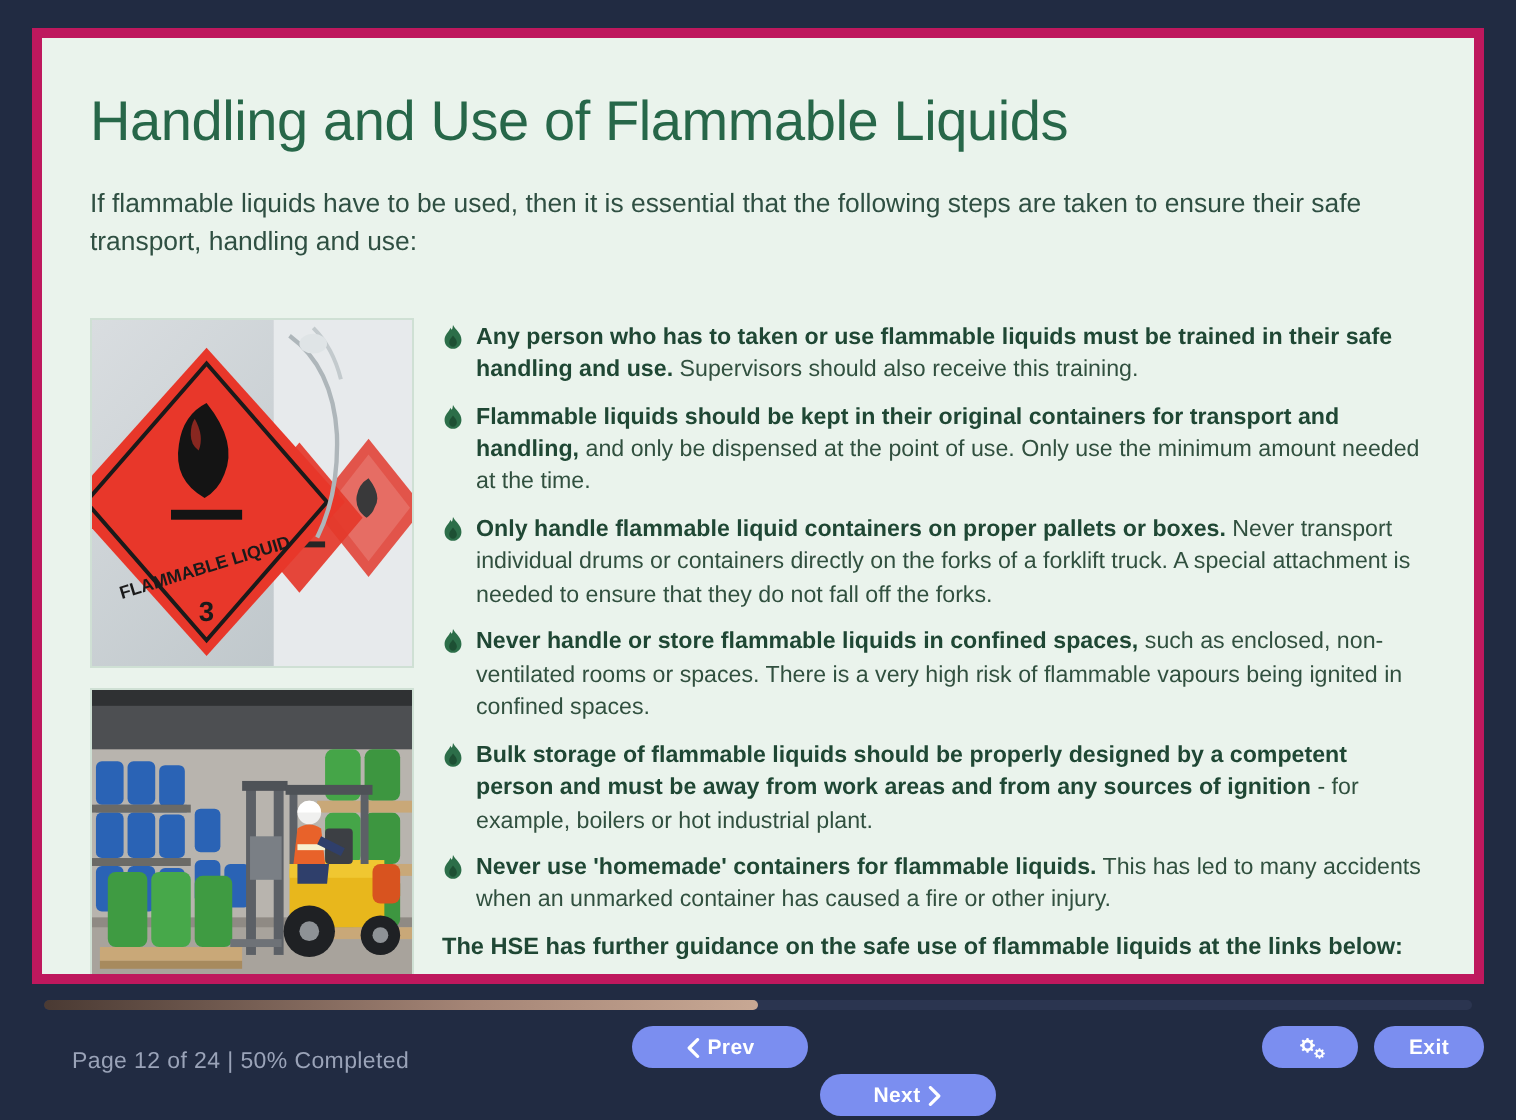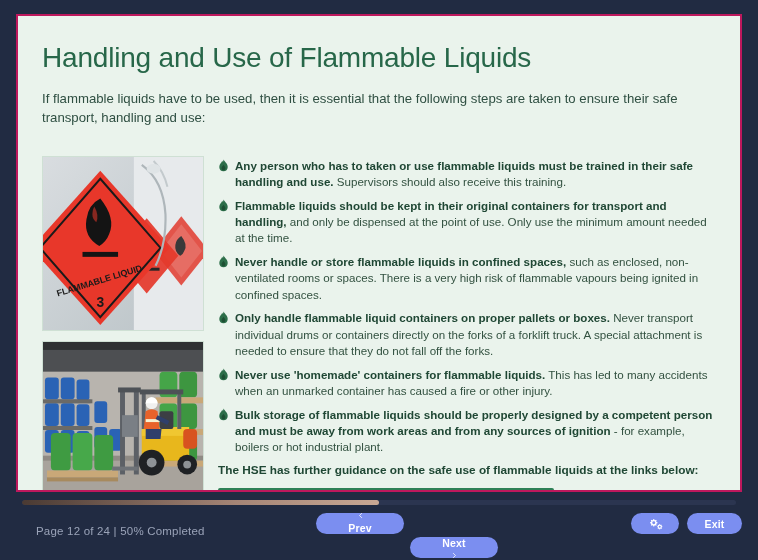--- a/index.html
+++ b/index.html
@@ -14,21 +14,21 @@
   }
 
   
   #card {
     position: absolute;
     left: 16px;
     top: 14px;
     width: 726px;
     height: 478px;
     background: #eaf3ec;
-    border: 2px solid #be185d;
+    border: 5px solid #be185d;
     padding: 26px 24px 10px 24px;
     overflow: hidden;
   }
 
   #page-title {
     font-size: 28px;
     font-weight: 400;
     color: #276749;
     letter-spacing: -0.2px;
     line-height: 1.15;
@@ -163,21 +163,20 @@
     color: #ffffff;
     font-size: 10.5px;
     font-weight: bold;
     font-family: "Liberation Sans", sans-serif;
     cursor: pointer;
     display: flex;
     align-items: center;
     justify-content: center;
     gap: 4px;
     letter-spacing: 0.2px;
-    flex-direction: column;
   }
 
   #prev-button { left: 316px; width: 88px; }
   #next-button { left: 410px; width: 88px; margin-top: 24px; }
   #settings-button { left: 631px; width: 48px; }
   #exit-button { left: 687px; width: 55px; }
 </style>
 </head>
 <body>
 
@@ -331,42 +330,42 @@
             <path d="M6 0.5 C7.6 3.4 10.6 5.1 10.6 8.6 C10.6 11.4 8.6 13.4 6 13.4 C3.4 13.4 1.4 11.4 1.4 8.6 C1.4 5.4 3.9 4.3 4.6 1.9 C5.2 3.2 5.6 3.9 6 0.5 Z" fill="#2c6e49"></path>
             <path d="M6 6.2 C6.9 7.6 8.1 8.4 8.1 10 C8.1 11.4 7.1 12.3 6 12.3 C4.9 12.3 3.9 11.4 3.9 10 C3.9 8.4 5.1 7.6 6 6.2 Z" fill="#1d4f33"></path>
           </svg>
           <span style="font-weight:bold;color:#1f4734">Flammable liquids should be kept in their original containers for transport and handling,</span><span> and only be dispensed at the point of use. Only use the minimum amount needed at the time.</span>
         </li>
         <li>
           <svg class="flame-bullet" viewBox="0 0 12 14">
             <path d="M6 0.5 C7.6 3.4 10.6 5.1 10.6 8.6 C10.6 11.4 8.6 13.4 6 13.4 C3.4 13.4 1.4 11.4 1.4 8.6 C1.4 5.4 3.9 4.3 4.6 1.9 C5.2 3.2 5.6 3.9 6 0.5 Z" fill="#2c6e49"></path>
             <path d="M6 6.2 C6.9 7.6 8.1 8.4 8.1 10 C8.1 11.4 7.1 12.3 6 12.3 C4.9 12.3 3.9 11.4 3.9 10 C3.9 8.4 5.1 7.6 6 6.2 Z" fill="#1d4f33"></path>
           </svg>
+          <span style="font-weight:bold;color:#1f4734">Only handle flammable liquid containers on proper pallets or boxes.</span><span> Never transport individual drums or containers directly on the forks of a forklift truck. A special attachment is needed to ensure that they do not fall off the forks.</span>
+        </li>
+        <li>
+          <svg class="flame-bullet" viewBox="0 0 12 14">
+            <path d="M6 0.5 C7.6 3.4 10.6 5.1 10.6 8.6 C10.6 11.4 8.6 13.4 6 13.4 C3.4 13.4 1.4 11.4 1.4 8.6 C1.4 5.4 3.9 4.3 4.6 1.9 C5.2 3.2 5.6 3.9 6 0.5 Z" fill="#2c6e49"></path>
+            <path d="M6 6.2 C6.9 7.6 8.1 8.4 8.1 10 C8.1 11.4 7.1 12.3 6 12.3 C4.9 12.3 3.9 11.4 3.9 10 C3.9 8.4 5.1 7.6 6 6.2 Z" fill="#1d4f33"></path>
+          </svg>
           <span style="font-weight:bold;color:#1f4734">Never handle or store flammable liquids in confined spaces,</span><span> such as enclosed, non-ventilated rooms or spaces. There is a very high risk of flammable vapours being ignited in confined spaces.</span>
         </li>
         <li>
           <svg class="flame-bullet" viewBox="0 0 12 14">
             <path d="M6 0.5 C7.6 3.4 10.6 5.1 10.6 8.6 C10.6 11.4 8.6 13.4 6 13.4 C3.4 13.4 1.4 11.4 1.4 8.6 C1.4 5.4 3.9 4.3 4.6 1.9 C5.2 3.2 5.6 3.9 6 0.5 Z" fill="#2c6e49"></path>
             <path d="M6 6.2 C6.9 7.6 8.1 8.4 8.1 10 C8.1 11.4 7.1 12.3 6 12.3 C4.9 12.3 3.9 11.4 3.9 10 C3.9 8.4 5.1 7.6 6 6.2 Z" fill="#1d4f33"></path>
           </svg>
-          <span style="font-weight:bold;color:#1f4734">Only handle flammable liquid containers on proper pallets or boxes.</span><span> Never transport individual drums or containers directly on the forks of a forklift truck. A special attachment is needed to ensure that they do not fall off the forks.</span>
+          <span style="font-weight:bold;color:#1f4734">Bulk storage of flammable liquids should be properly designed by a competent person and must be away from work areas and from any sources of ignition</span><span> - for example, boilers or hot industrial plant.</span>
         </li>
         <li>
           <svg class="flame-bullet" viewBox="0 0 12 14">
             <path d="M6 0.5 C7.6 3.4 10.6 5.1 10.6 8.6 C10.6 11.4 8.6 13.4 6 13.4 C3.4 13.4 1.4 11.4 1.4 8.6 C1.4 5.4 3.9 4.3 4.6 1.9 C5.2 3.2 5.6 3.9 6 0.5 Z" fill="#2c6e49"></path>
             <path d="M6 6.2 C6.9 7.6 8.1 8.4 8.1 10 C8.1 11.4 7.1 12.3 6 12.3 C4.9 12.3 3.9 11.4 3.9 10 C3.9 8.4 5.1 7.6 6 6.2 Z" fill="#1d4f33"></path>
           </svg>
           <span style="font-weight:bold;color:#1f4734">Never use 'homemade' containers for flammable liquids.</span><span> This has led to many accidents when an unmarked container has caused a fire or other injury.</span>
-        </li>
-        <li>
-          <svg class="flame-bullet" viewBox="0 0 12 14">
-            <path d="M6 0.5 C7.6 3.4 10.6 5.1 10.6 8.6 C10.6 11.4 8.6 13.4 6 13.4 C3.4 13.4 1.4 11.4 1.4 8.6 C1.4 5.4 3.9 4.3 4.6 1.9 C5.2 3.2 5.6 3.9 6 0.5 Z" fill="#2c6e49"></path>
-            <path d="M6 6.2 C6.9 7.6 8.1 8.4 8.1 10 C8.1 11.4 7.1 12.3 6 12.3 C4.9 12.3 3.9 11.4 3.9 10 C3.9 8.4 5.1 7.6 6 6.2 Z" fill="#1d4f33"></path>
-          </svg>
-          <span style="font-weight:bold;color:#1f4734">Bulk storage of flammable liquids should be properly designed by a competent person and must be away from work areas and from any sources of ignition</span><span> - for example, boilers or hot industrial plant.</span>
         </li>
       </ul>
 
       <p id="hse-note">The HSE has further guidance on the safe use of flammable liquids at the links below:</p>
 
       <div>
         <button class="link-btn">
           <svg width="12" height="12" viewBox="0 0 14 14">
             <path d="M1 3.2 A1.2 1.2 0 0 1 2.2 2 H6.4 V3.6 H2.6 V11.4 H10.4 V7.6 H12 V11.8 A1.2 1.2 0 0 1 10.8 13 H2.2 A1.2 1.2 0 0 1 1 11.8 Z" fill="#ffffff"></path>
             <path d="M8.2 2 H13 V6.8 H11.4 V4.7 L7.5 8.6 L6.4 7.5 L10.3 3.6 H8.2 Z" fill="#ffffff"></path>

